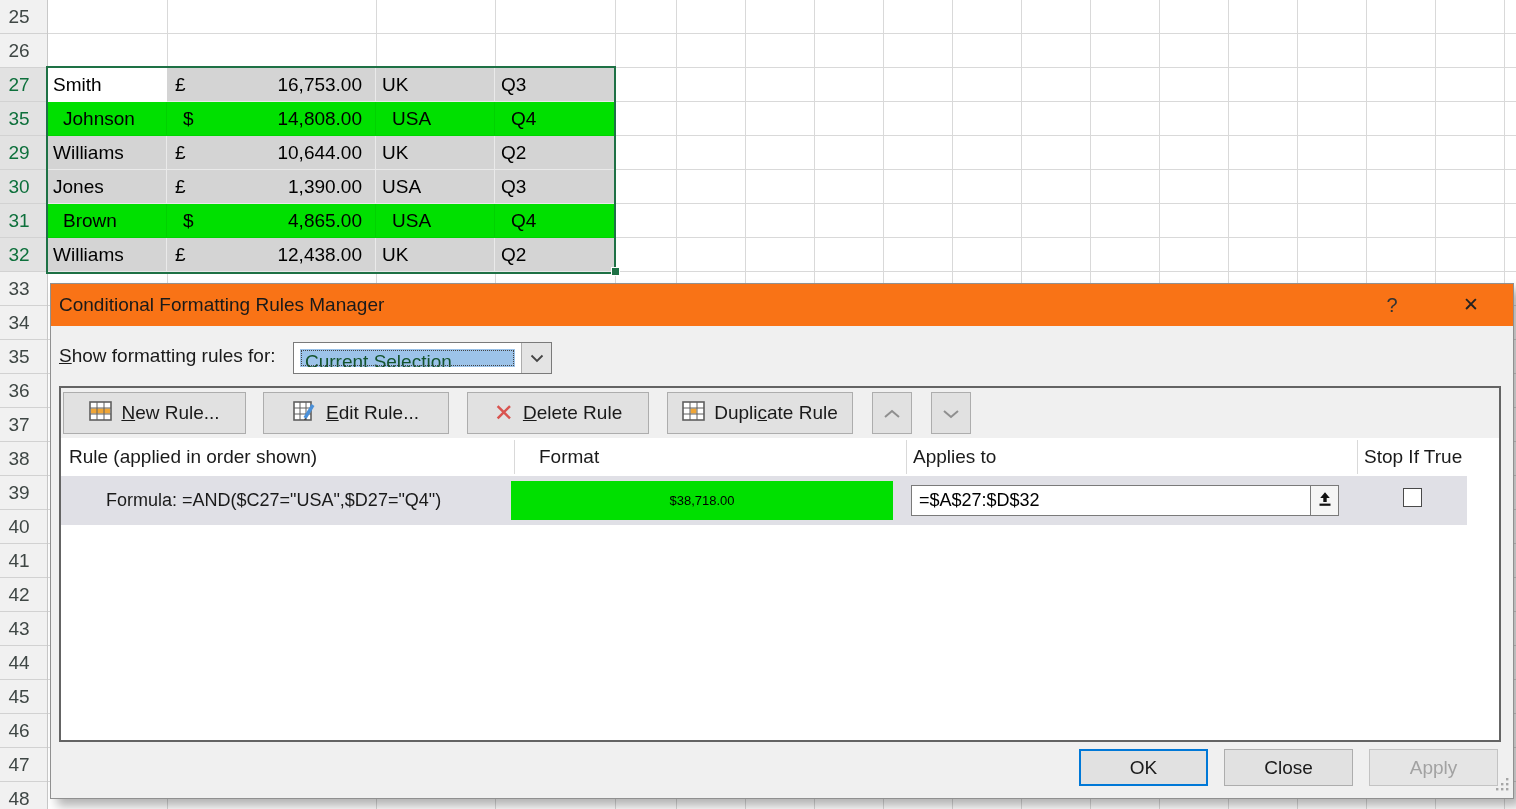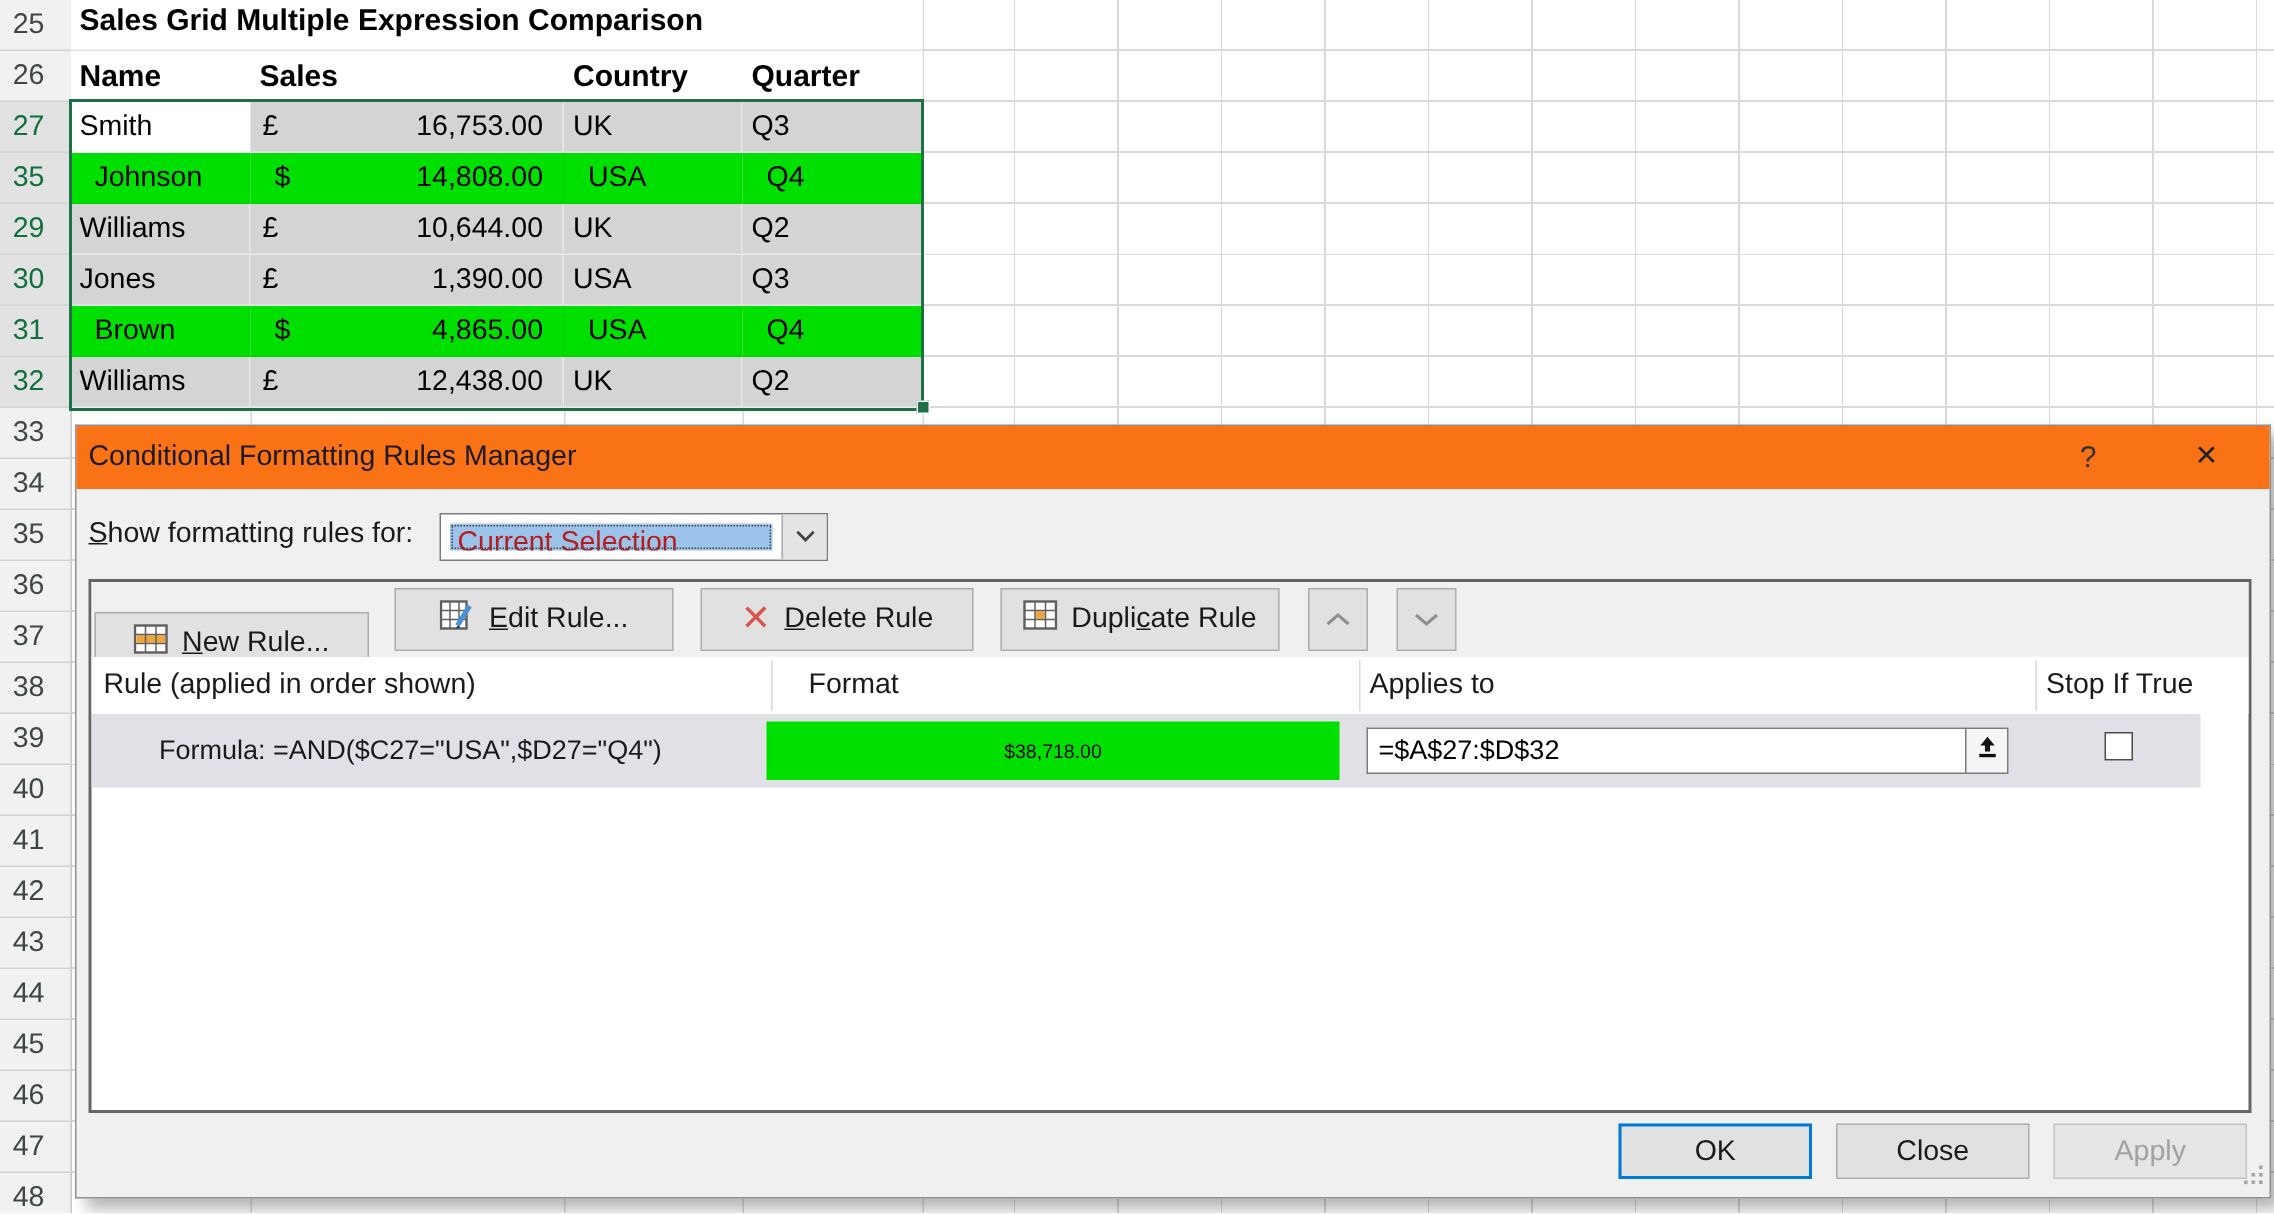--- a/index.html
+++ b/index.html
@@ -44,21 +44,21 @@
   .dtitlebar{position:absolute;left:0;top:0;width:100%;height:42px;background:#f97316;}
   .dtitle{position:absolute;left:8px;top:10px;font-size:19px;color:#1A1A1A;}
   .dhelp{position:absolute;left:1328px;top:8px;width:26px;height:26px;text-align:center;
     line-height:26px;font-size:20px;color:#333;cursor:default;}
   .dclose{position:absolute;left:1406px;top:8px;width:28px;height:26px;text-align:center;
     line-height:26px;font-size:19px;color:#222;cursor:default;}
   .dlabel{position:absolute;left:8px;top:61px;font-size:19px;color:#1A1A1A;}
   .mn{text-decoration:underline;}
   .combo{position:absolute;left:242px;top:58px;width:259px;height:32px;display:flex;
     box-sizing:border-box;border:1px solid #7A7A7A;background:#fff;}
-  .combo-val{flex:1;margin:6px;background:var(--combo_highlight_blue);font-size:19px;color:#b91c1c;
+  .combo-val{flex:1;margin:6px;background:var(--combo_highlight_blue);font-size:19px;color:#14532d;
     line-height:26px;padding-left:5px;outline:1px dotted #444;outline-offset:-2px;white-space:nowrap;overflow:hidden;}
   .combo-btn{width:29px;border-left:1px solid #ADADAD;background:#E4E4E4;display:flex;
     align-items:center;justify-content:center;}
   .listbox{position:absolute;left:8px;top:102px;width:1442px;height:356px;box-sizing:border-box;
     border:2px solid #646464;background:#fff;}
   .toolbar{position:relative;height:50px;background:#F0F0F0;}
   .tbtn{position:absolute;top:4px;height:42px;box-sizing:border-box;background:#E1E1E1;
     border:1px solid #ADADAD;display:flex;align-items:center;justify-content:center;gap:9px;
     font-size:19px;color:#1A1A1A;}
   .lheaders{position:relative;height:38px;background:#fff;}
@@ -114,30 +114,20 @@
     <div class="rh">41</div>
     <div class="rh">42</div>
     <div class="rh">43</div>
     <div class="rh">44</div>
     <div class="rh">45</div>
     <div class="rh">46</div>
     <div class="rh">47</div>
     <div class="rh">48</div>
   </div>
 
-  <div class="patch">
-    <div class="patch-line"></div>
-    <div class="sheet-title">Sales Grid Multiple Expression Comparison</div>
-    <div class="colheads">
-      <div>Name</div>
-      <div>Sales</div>
-      <div>Country</div>
-      <div>Quarter</div>
-    </div>
-  </div>
 
   <div class="selblock">
     <div class="srow r-gray">
       <div class="cell active">Smith</div>
       <div class="cell sales">
           <span class="cur">£</span>
           <span class="amt">16,753.00</span>
         </div>
       <div class="cell">UK</div>
       <div class="cell">Q3</div>
@@ -206,21 +196,21 @@
         <span>
           <svg width="14" height="9" viewBox="0 0 14 9">
               <polyline points="1.5,1.5 7,7 12.5,1.5" fill="none" stroke="#444" stroke-width="1.8"></polyline>
             </svg>
         </span>
       </div>
     </div>
 
     <div class="listbox">
       <div class="toolbar">
-        <div class="tbtn" style="left:2px;width:183px;margin-top:16px;">
+        <div class="tbtn" style="left:2px;width:183px;">
           <span>
             <svg width="23" height="20" viewBox="0 0 23 20">
                 <rect x="1" y="1" width="21" height="18" fill="#fff" stroke="#5F5F5F" stroke-width="1.6"></rect>
                 <rect x="2" y="7.5" width="19" height="5" fill="#F0A637"></rect>
                 <line x1="8" y1="1" x2="8" y2="19" stroke="#5F5F5F"></line>
                 <line x1="15" y1="1" x2="15" y2="19" stroke="#5F5F5F"></line>
                 <line x1="1" y1="7" x2="22" y2="7" stroke="#5F5F5F"></line>
                 <line x1="1" y1="13" x2="22" y2="13" stroke="#5F5F5F"></line>
               </svg>
           </span>

